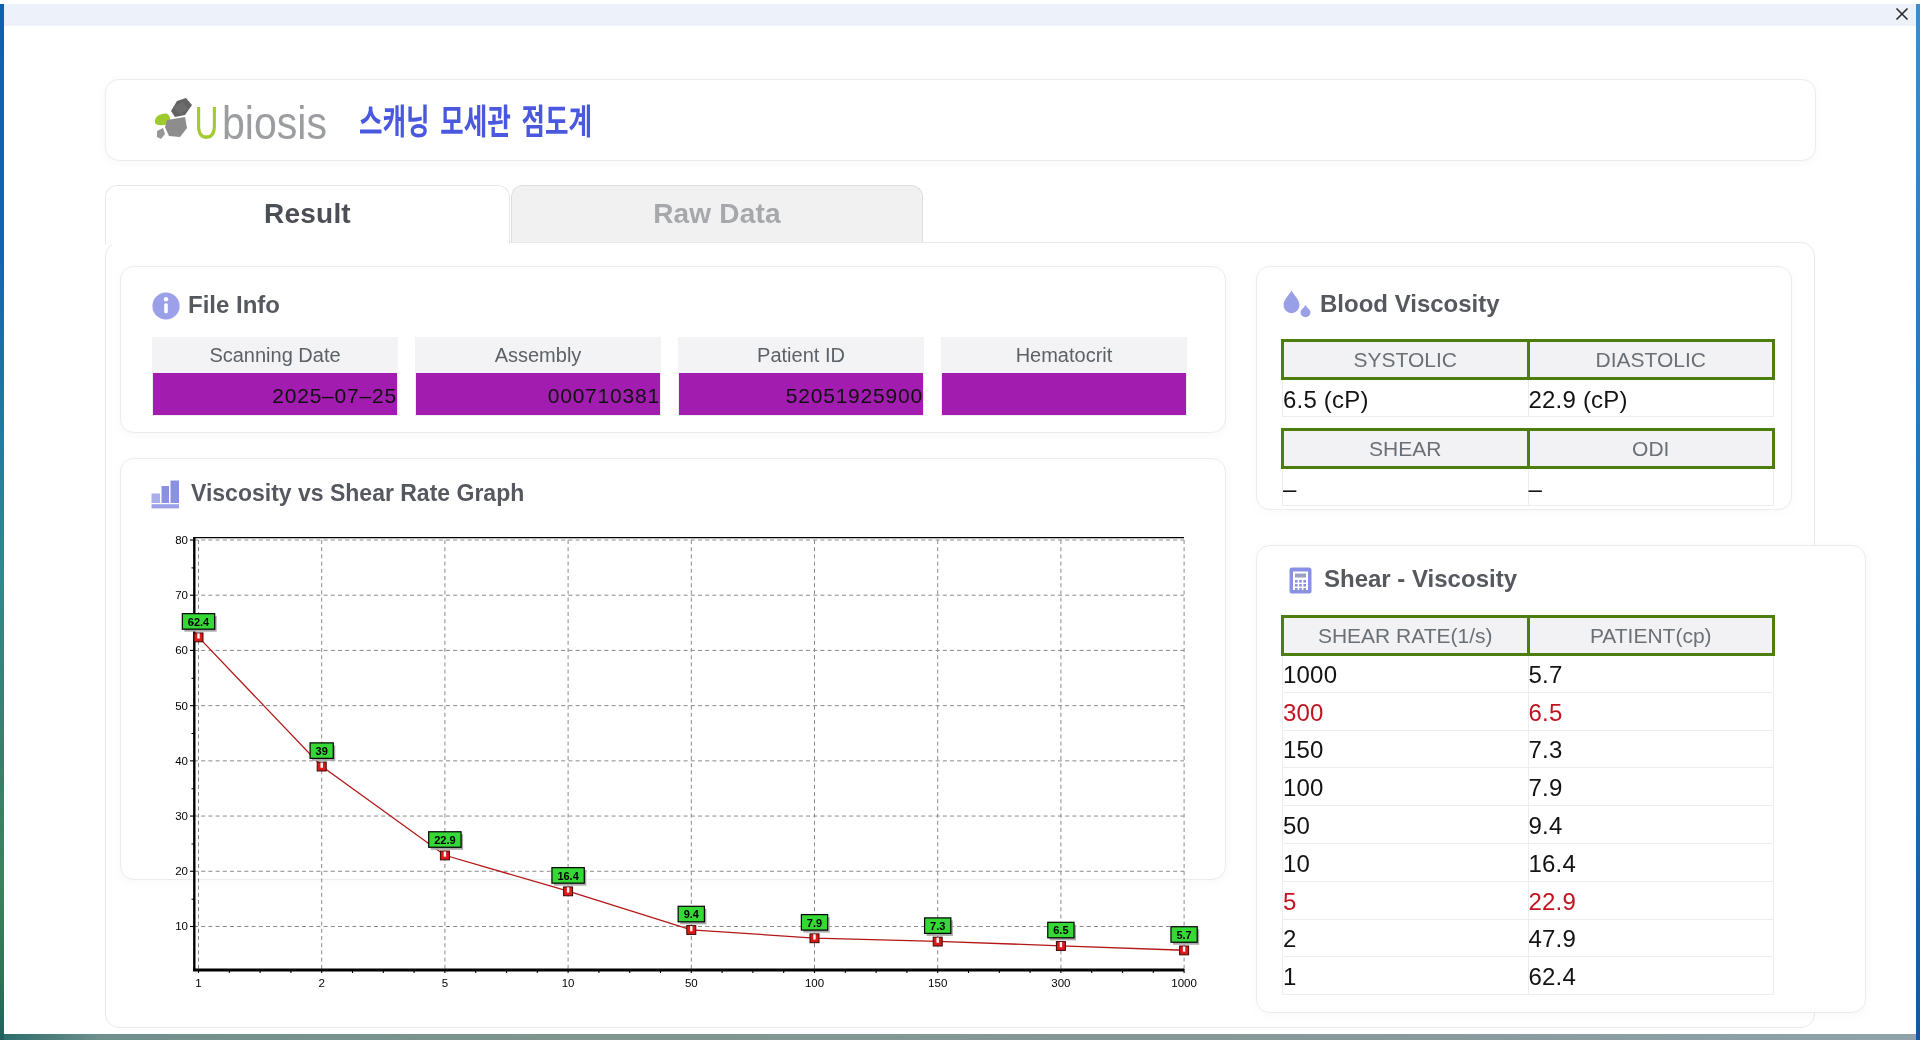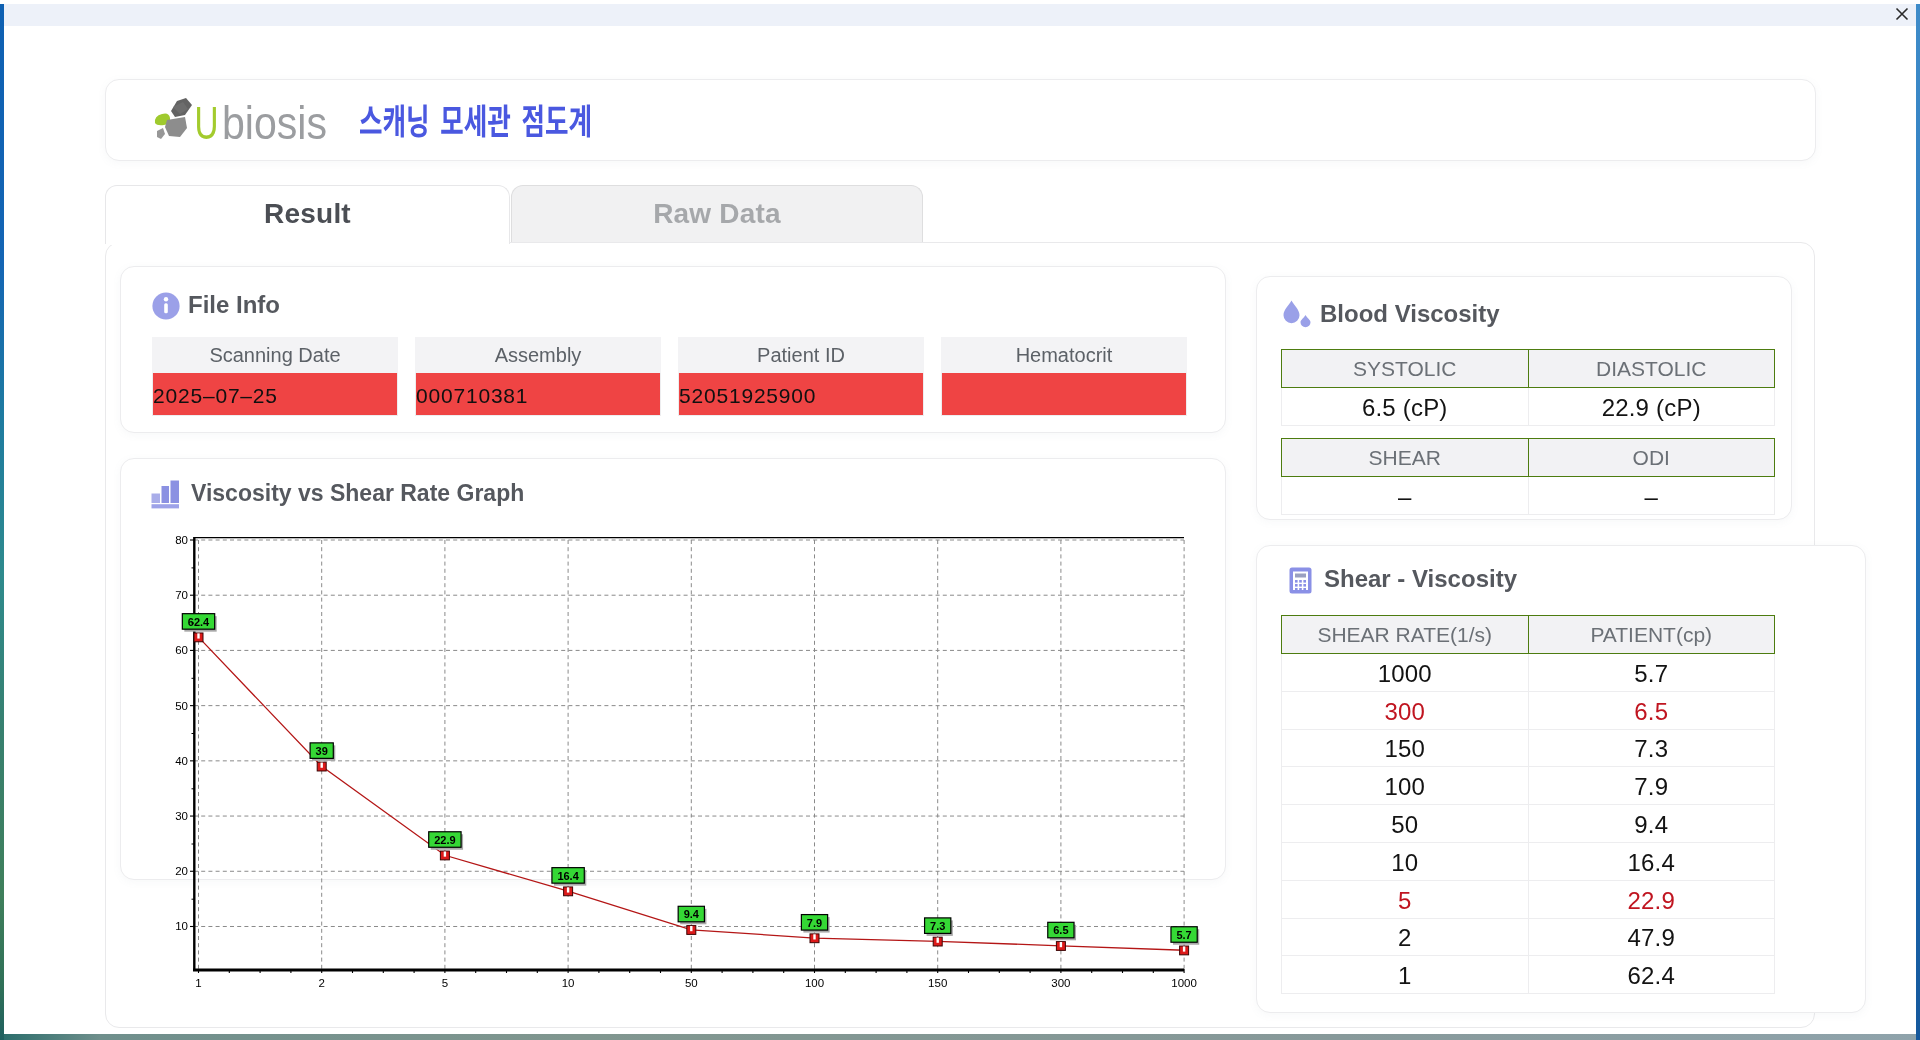--- a/index.html
+++ b/index.html
@@ -30,29 +30,29 @@
 #tab1 { left:105px; width:405px; background:#fff; border:1.5px solid #e7e7e9; border-bottom:none; color:#4b4e54; z-index:5;}
 #tab2 { left:511px; width:412px; height:57px; background:#f1f1f2; border:1.5px solid #dededf; border-bottom:none; color:#a6a8ab; }
 
 #panel { left:105px; top:242px; width:1710px; height:786px; border:1.5px solid #e9e9eb; border-radius:14px; background:#fff; position:absolute;}
 #tabmask { position:absolute; left:107px; top:241px; width:401px; height:4px; background:#fff; z-index:6;}
 
 
 #fileinfo { left:120px; top:266px; width:1106px; height:167px; }
 .fcol { position:absolute; top:70px; width:246px; }
 .fhead { height:36px; background:#f3f3f5; color:#5c6167; font-size:20px; text-align:center; line-height:36px; }
-.fval { height:43px; background:#ef4444; border:1px solid #ededef; border-top:none; color:#101010; font-size:21px; text-align:left; line-height:45px; letter-spacing:0.8px;}
-
-
-#blood { left:1256px; top:276px; width:536px; height:244px; }
+.fval { height:43px; background:#a21caf; border:1px solid #ededef; border-top:none; color:#101010; font-size:21px; text-align:right; line-height:45px; letter-spacing:0.8px;}
+
+
+#blood { left:1256px; top:266px; width:536px; height:244px; }
 #shear { left:1256px; top:545px; width:610px; height:468px; }
 .rtable { position:absolute; left:24px; width:494px; border-collapse:collapse; table-layout:fixed; }
 .rtable th { background:#f2f2f4; color:#6b7076; font-weight:normal; font-size:21px; height:38px; }
-.rtable td { text-align:center; font-size:24px; color:#131313; height:38px; border:1px solid #ededef; background:#fff; letter-spacing:0.2px; padding-top:3px; box-sizing:border-box;}
-.rtable th { border:1px solid #4d7c0f; }
+.rtable td { font-size:24px; color:#131313; height:38px; border:1px solid #ededef; background:#fff; letter-spacing:0.2px; padding-top:3px; box-sizing:border-box;}
+.rtable th { border:3px solid #4d7c0f; }
 .red td { color:#c01520; }
 
 #shear .rtable td { height:37.8px; }
 
 #graph { left:120px; top:458px; width:1106px; height:422px; }
 .icon { position:absolute; }
 </style>
 </head>
 <body>
 <div id="strip-left" class="abs"></div>

